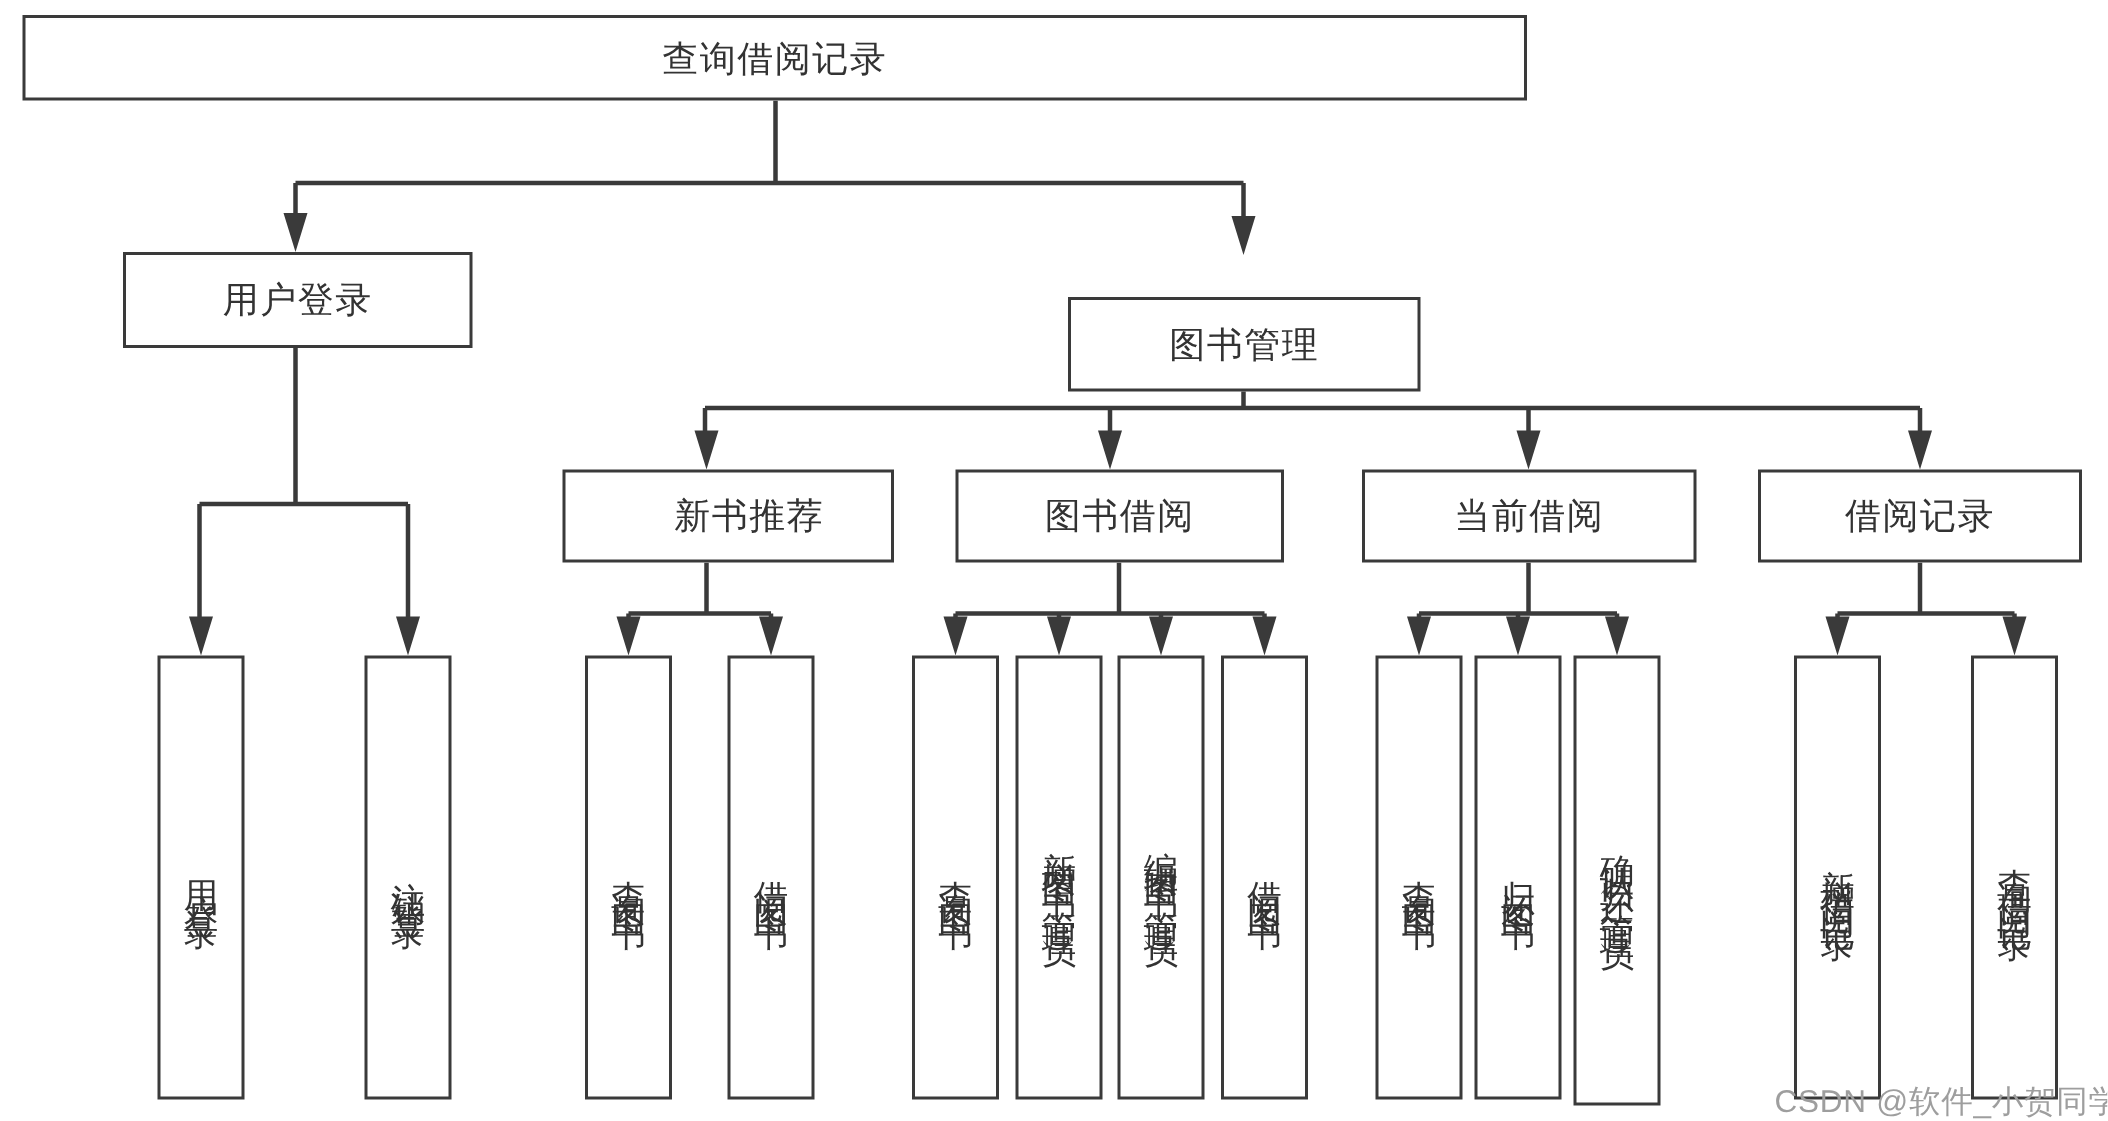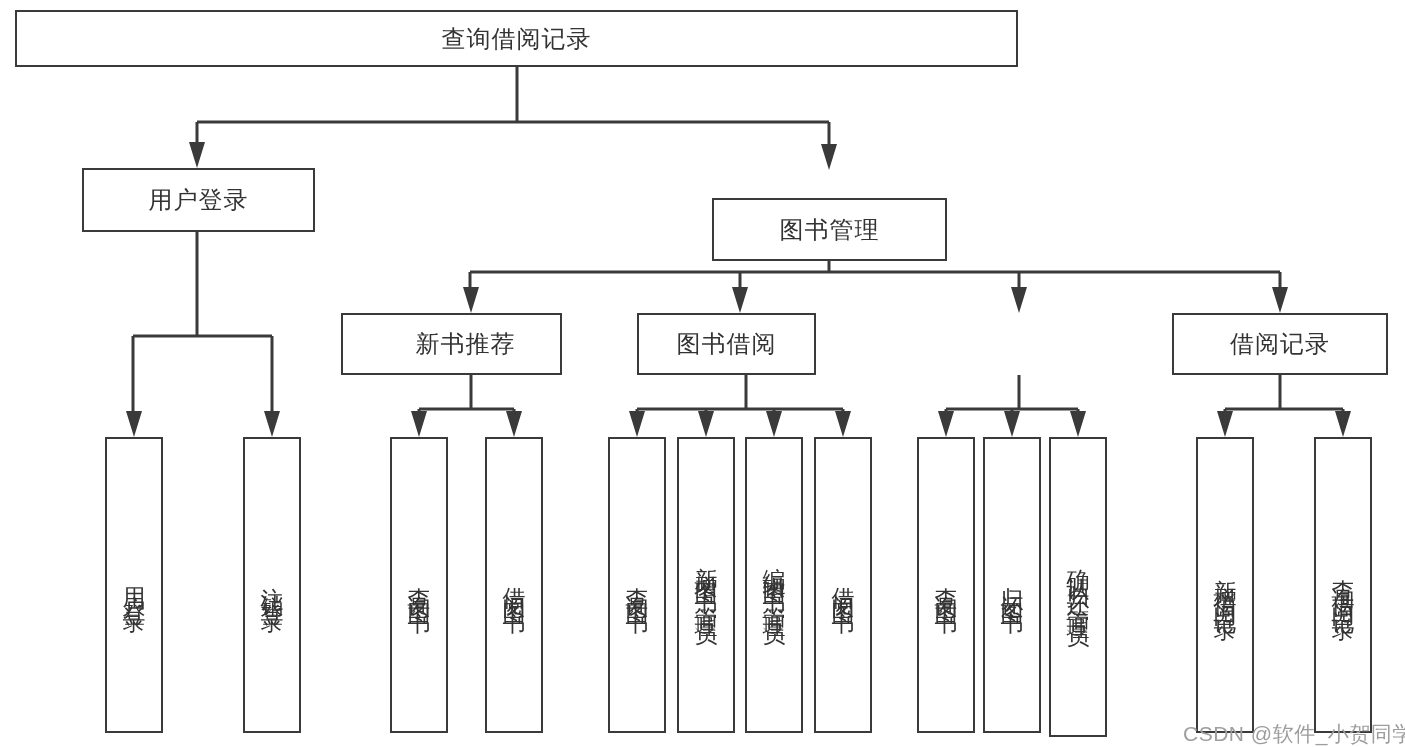--- a/index.html
+++ b/index.html
@@ -85,25 +85,28 @@
     <span>查询借阅记录</span>
   </div>
 
   <div class="node node-h" style="left:82px;top:168px;width:233px;height:64px;">
     <span>用户登录</span>
   </div>
   <div class="node node-h" style="left:712px;top:170px;width:235px;height:63px;margin-top:28px;">
     <span>图书管理</span>
   </div>
 
-  <div class="node node-h" style="left:341px;top:313px;width:221px;height:62px;padding-left:28px;">
+  <div class="node node-h" style="left:375px;top:313px;width:221px;height:62px;padding-left:28px;">
     <span>新书推荐</span>
   </div>
-  <div class="node node-h" style="left:637px;top:313px;width:179px;height:62px;">
+  <div class="node node-h" style="left:637px;top:313px;width:219px;height:62px;">
     <span>图书借阅</span>
+  </div>
+  <div class="node node-h" style="left:908px;top:313px;width:223px;height:62px;">
+    <span>当前借阅</span>
   </div>
   <div class="node node-h" style="left:1172px;top:313px;width:216px;height:62px;">
     <span>借阅记录</span>
   </div>
 
   <div class="node node-v" style="left:105px;">
     <span class="vtext">用户登录</span>
   </div>
   <div class="node node-v" style="left:243px;">
     <span class="vtext">注销登录</span>

